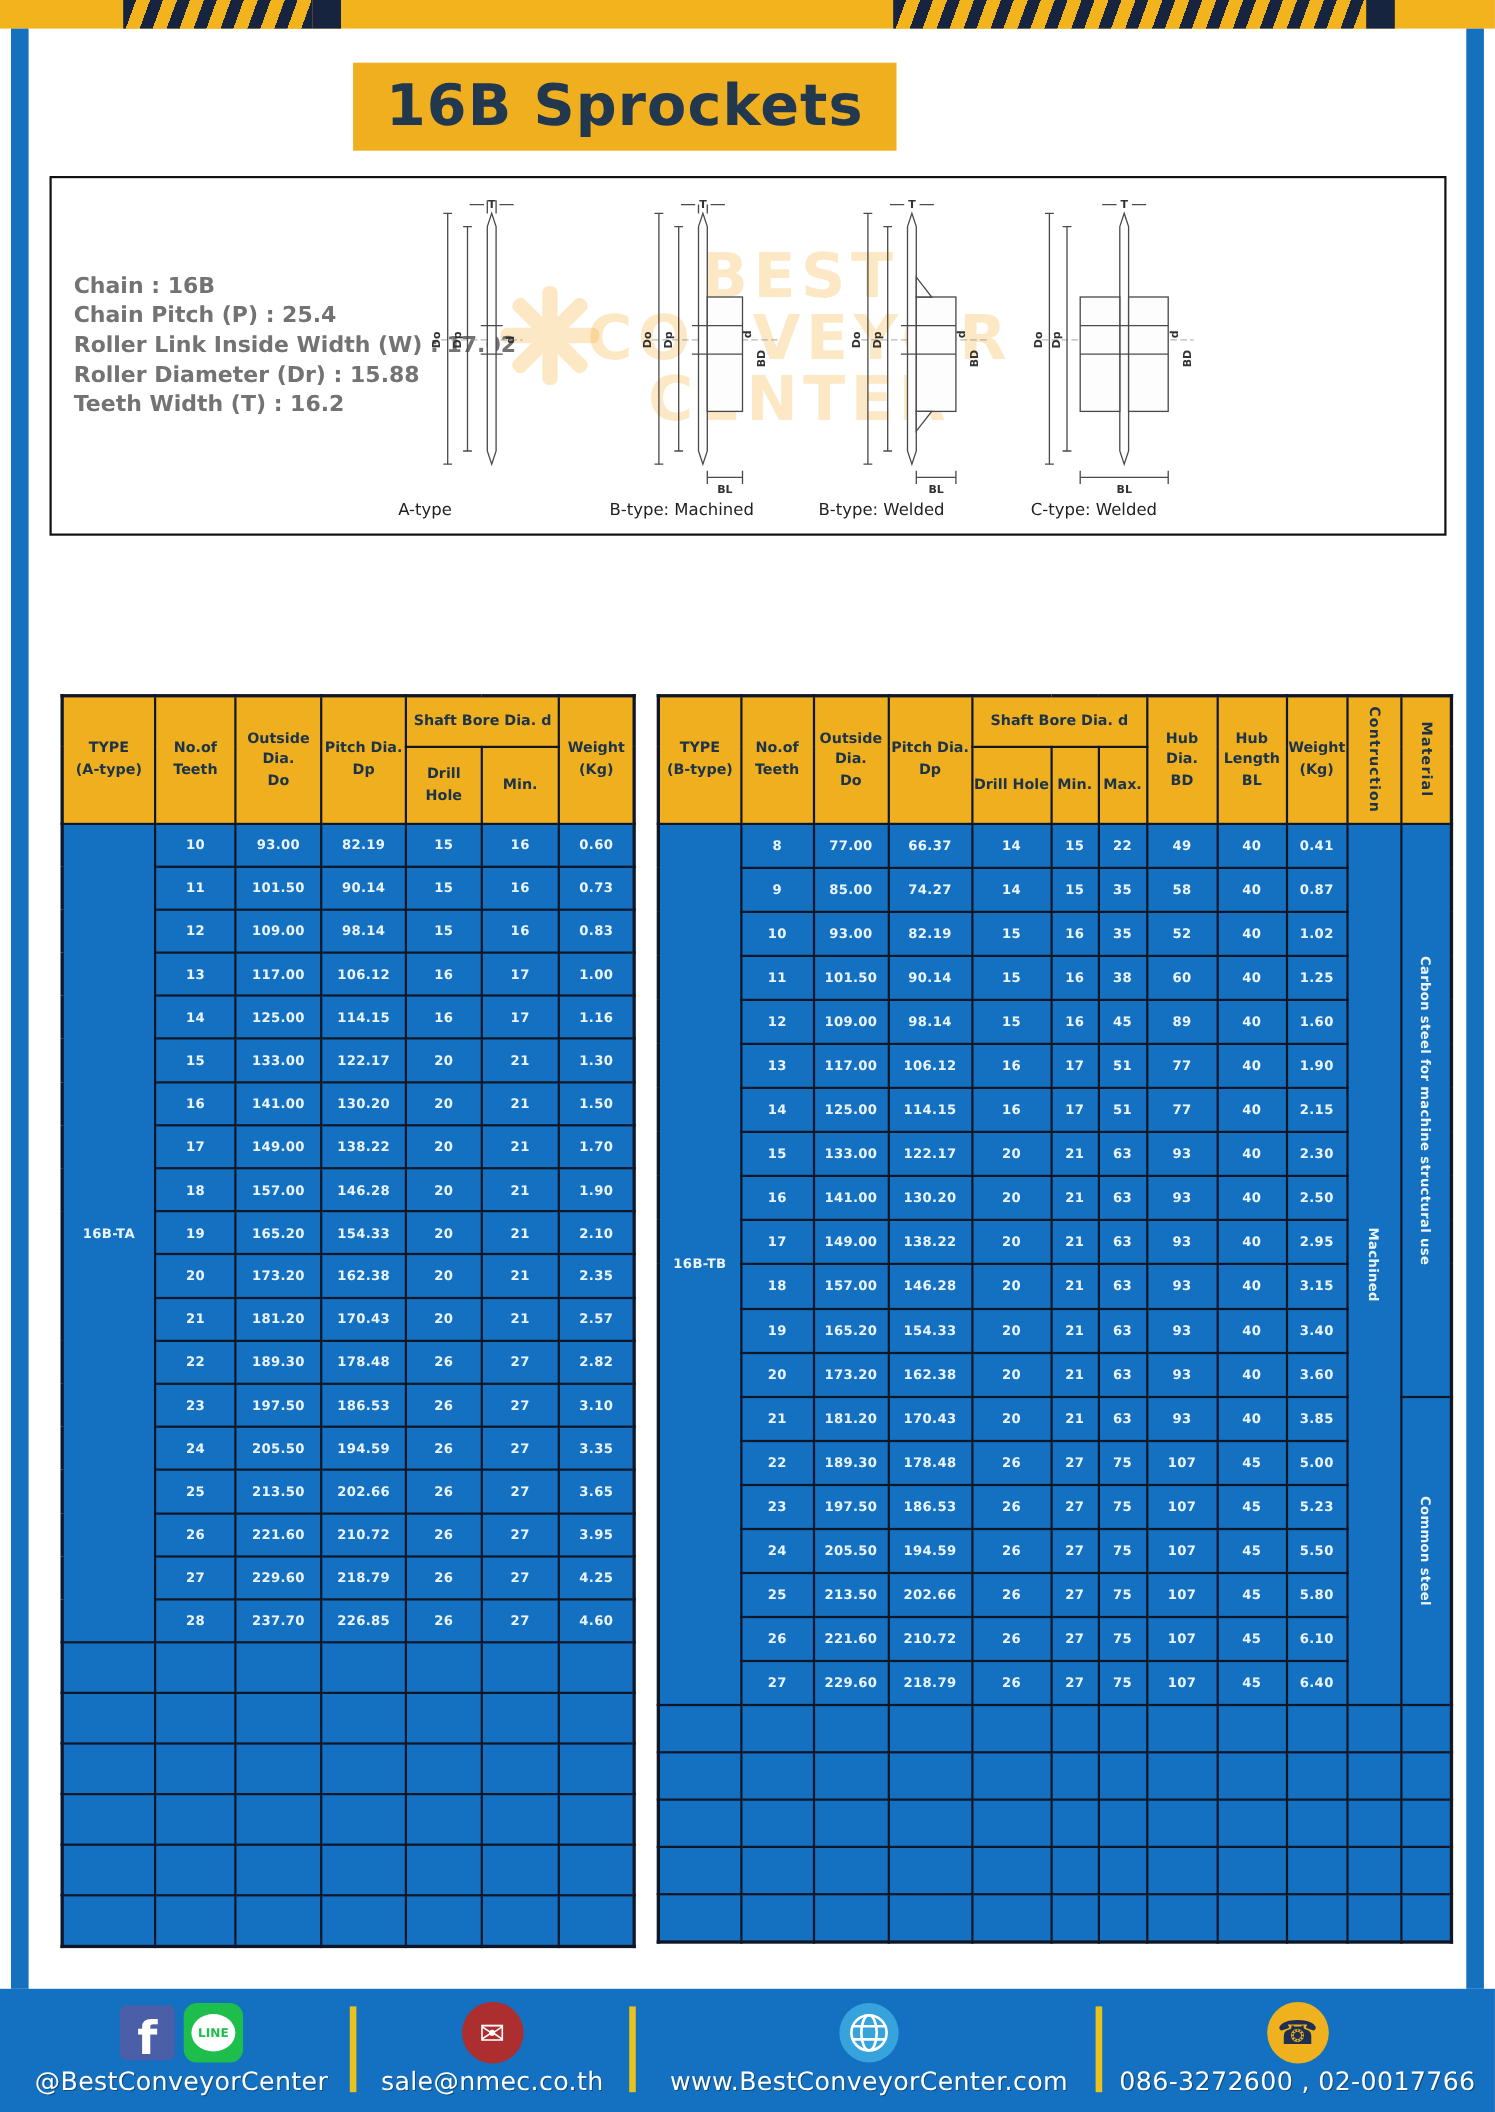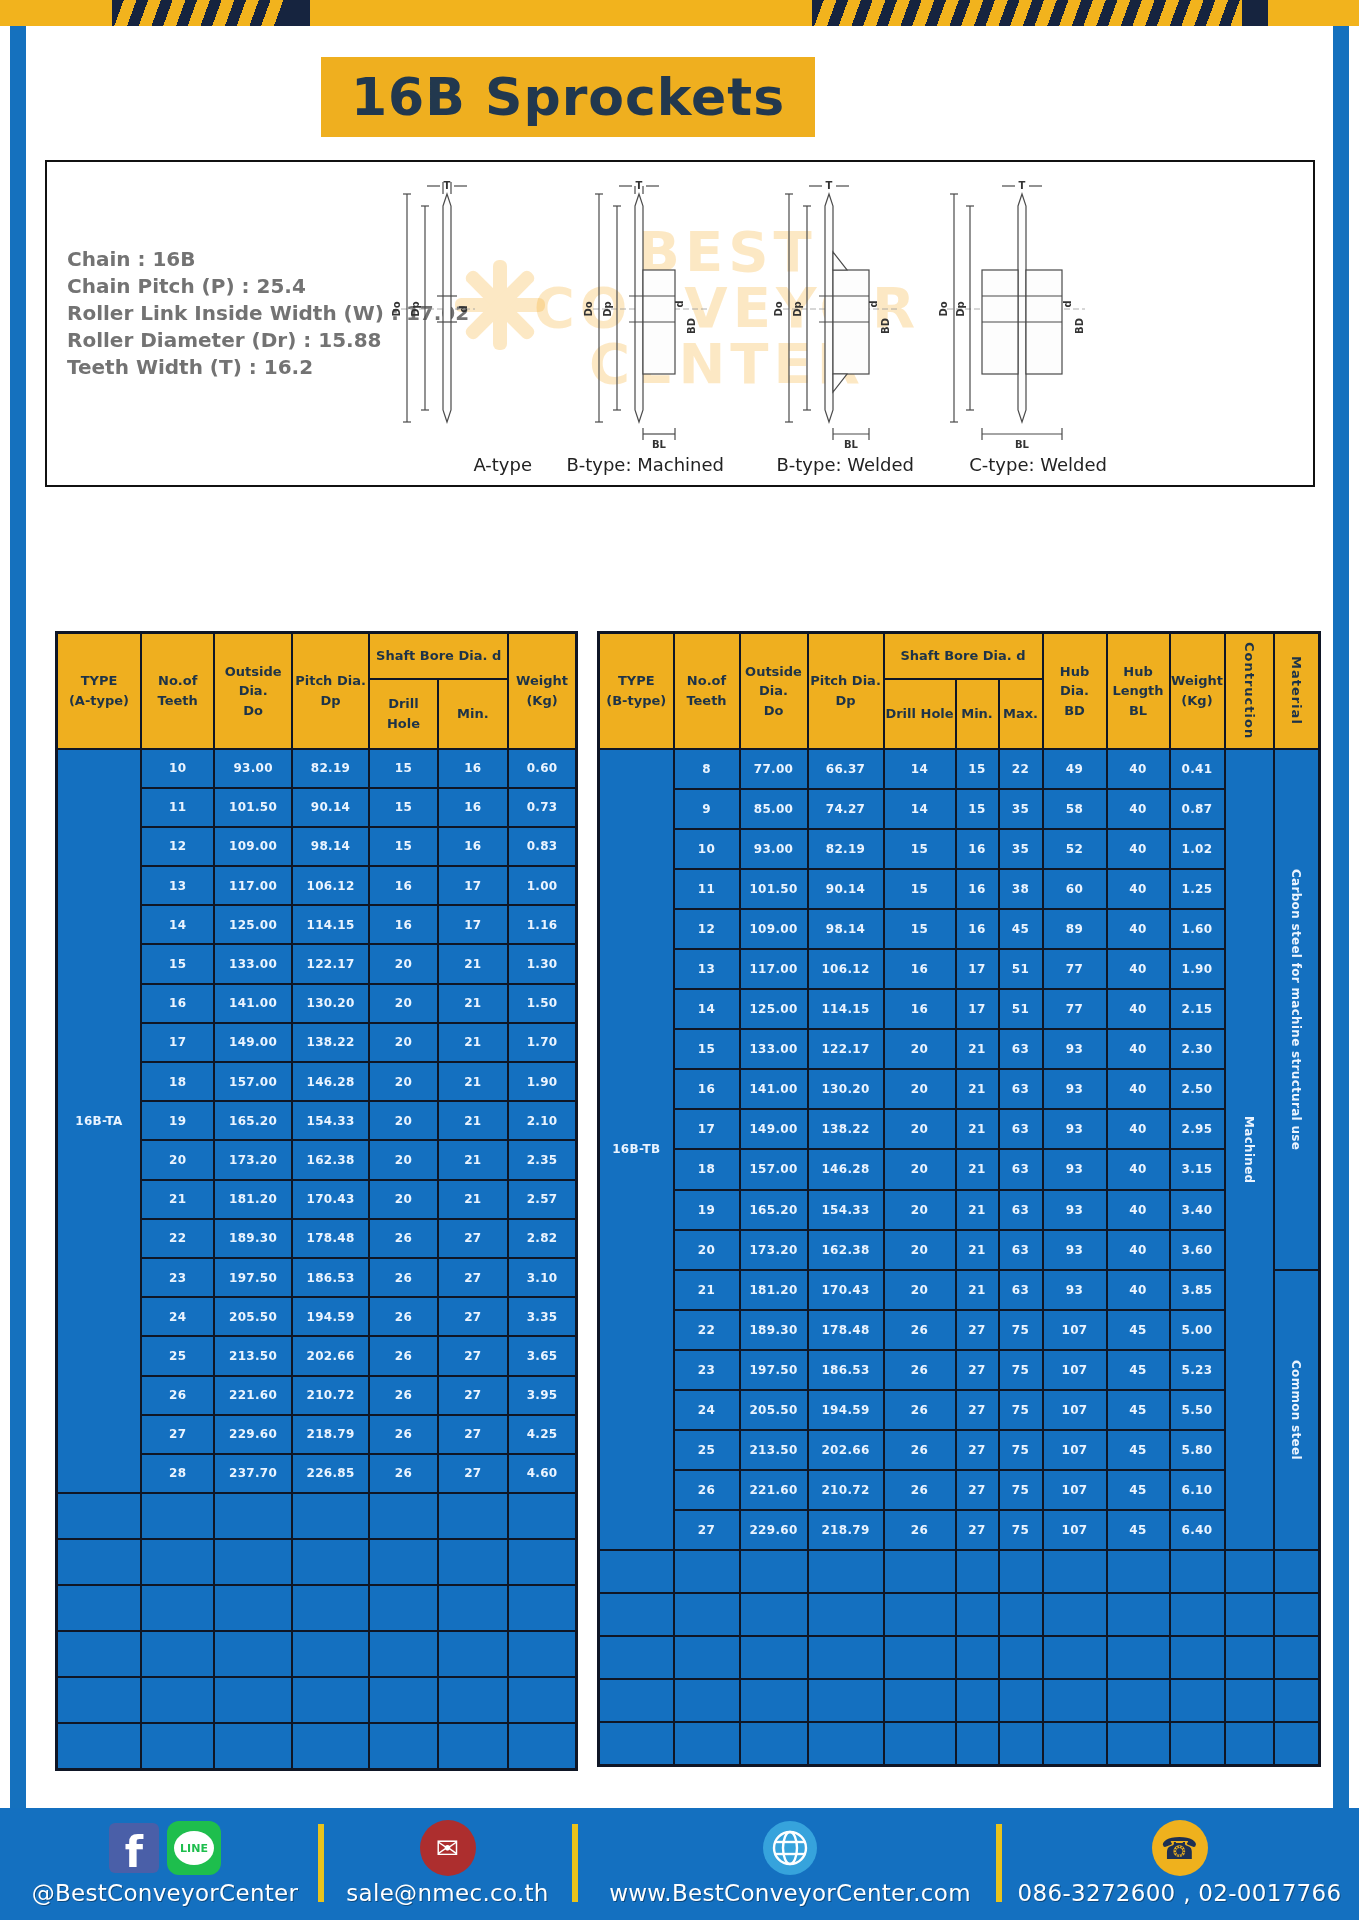--- a/index.html
+++ b/index.html
@@ -25,21 +25,21 @@
   
   .drawbox { position:absolute; left:45px; top:160px; width:1270px; height:327px; background:#ffffff; border:2px solid #111; }
   .specs { position:absolute; left:20px; top:84px; }
   .specs div { font-size:20px; font-weight:bold; color:#737373; line-height:27px; white-space:pre-line; }
   .watermark { position:absolute; left:390px; top:62px; width:580px; font-size:56px; font-weight:bold;
     color:#F7A91E; opacity:.26; line-height:1.0; letter-spacing:5px; text-align:center; }
   .wstar { position:absolute; left:398px; top:88px; width:110px; height:110px; opacity:.26; }
   .wstar i { position:absolute; left:10px; top:48px; width:90px; height:14px; background:#F7A91E; border-radius:6px; }
   .wstar i:nth-child(2){ transform:rotate(45deg);} .wstar i:nth-child(3){ transform:rotate(90deg);} .wstar i:nth-child(4){ transform:rotate(135deg);}
   .drawsvg { position:absolute; left:330px; top:12px; }
-  .dtype-label { position:absolute; top:292px; width:170px; text-align:right; font-size:18px; color:#222; }
+  .dtype-label { position:absolute; top:292px; width:170px; text-align:left; font-size:15px; color:#222; }
 
   
   table.spec { position:absolute; border-collapse:collapse; table-layout:fixed; border:3px solid #0F1626; }
   table.spec th, table.spec td { border:2px solid #0F1626; text-align:center; vertical-align:middle; padding:0; }
   table.spec th { background:#EFAF1F; color:#1D3348; font-size:13px; font-weight:bold; white-space:pre-line; line-height:1.5; }
   table.spec td { background:#1470C0; color:#EAF4FF; font-size:12px; font-weight:bold; letter-spacing:.3px; }
   #tableA { left:55px; top:631px; width:523px; }
   #tableB { left:597px; top:631px; width:721px; }
   tr.h1 { height:46px; } tr.h2 { height:70px; }
   #tableA tr.drow { height:39.2px; } #tableA tr.erow { height:46px; }

